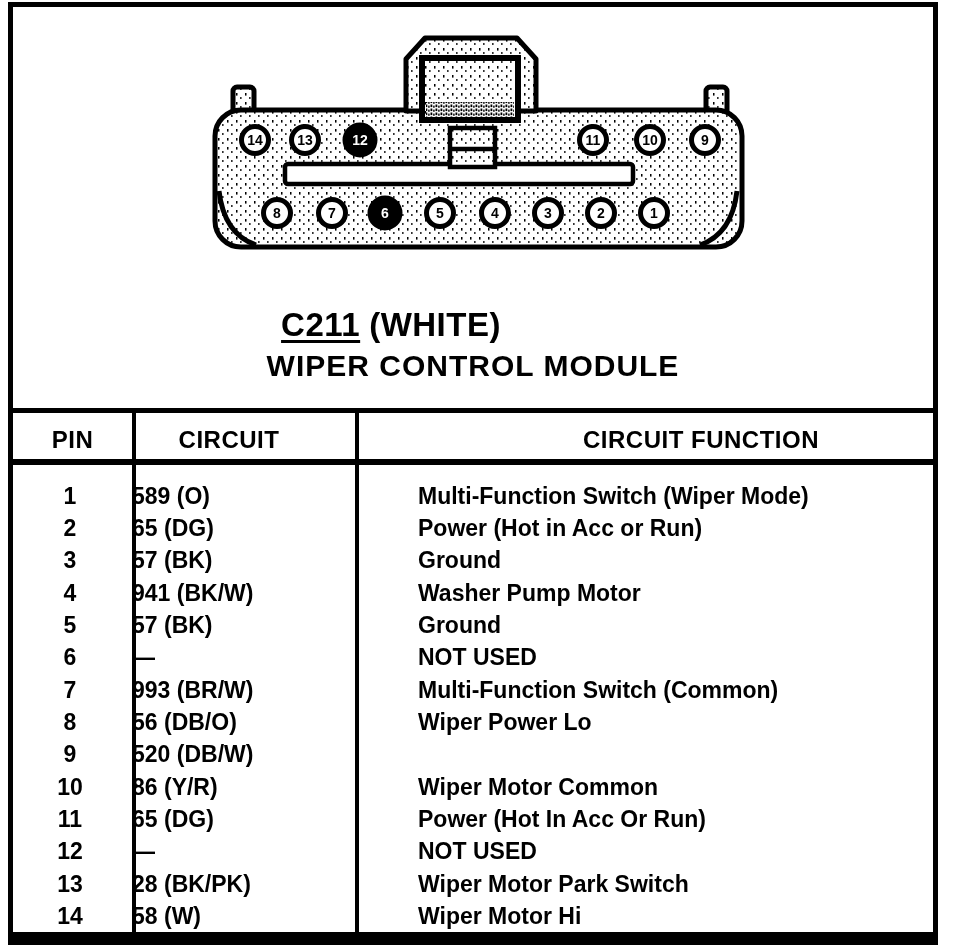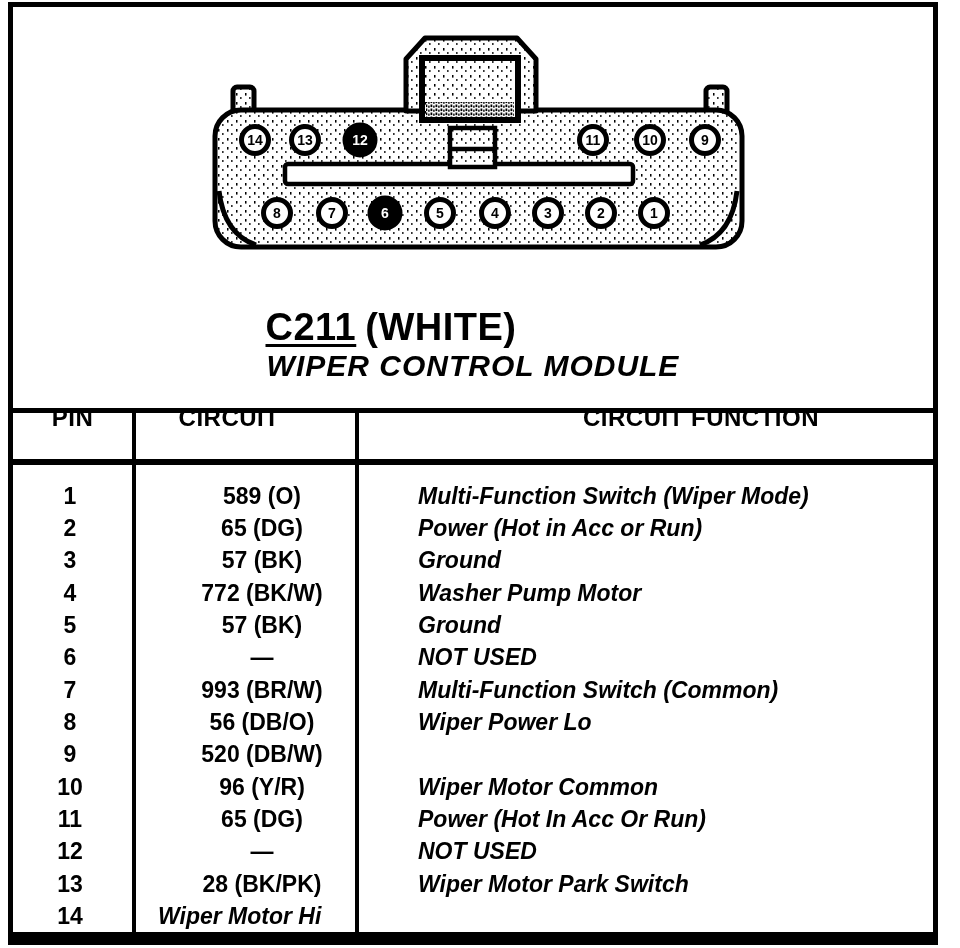--- a/index.html
+++ b/index.html
@@ -10,39 +10,39 @@
   .abs{position:absolute;}
   .bar{position:absolute;background:#000;}
   
   .frame-top{left:8px;top:2px;width:930px;height:5px;}
   .frame-left{left:8px;top:2px;width:5px;height:942px;}
   .frame-right{left:933px;top:2px;width:5px;height:942px;}
   .frame-bottom{left:8px;top:932px;width:930px;height:13px;}
   
   .connector-svg{position:absolute;left:195px;top:28px;width:565px;height:232px;}
   
-  .title1{left:8px;top:306px;width:766px;text-align:center;font-size:38px;font-weight:bold;letter-spacing:.5px;}
+  .title1{left:8px;top:306px;width:766px;text-align:center;font-size:33px;font-weight:bold;letter-spacing:.5px;}
   .title1 .u{text-decoration:underline;text-decoration-thickness:3px;text-underline-offset:4px;margin-right:9px;}
-  .title2{left:8px;top:349px;width:930px;text-align:center;font-size:30px;font-weight:bold;letter-spacing:1px;font-style:italic;}
+  .title2{left:8px;top:349px;width:930px;text-align:center;font-size:30px;font-weight:bold;letter-spacing:1px;}
   
   .rule-header-top{left:8px;top:408px;width:930px;height:5px;}
   .rule-header-bot{left:8px;top:459px;width:930px;height:6px;}
   .vline1{left:132px;top:408px;width:4px;height:524px;}
   .vline2{left:355px;top:408px;width:4px;height:524px;}
   
-  .th{position:absolute;top:394px;height:48px;line-height:48px;font-size:24px;font-weight:bold;text-align:center;letter-spacing:.5px;}
+  .th{position:absolute;top:416px;height:48px;line-height:48px;font-size:24px;font-weight:bold;text-align:center;letter-spacing:.5px;}
   .th-pin{left:13px;width:119px;}
   .th-circuit{left:136px;width:186px;}
   .th-function{left:359px;width:684px;}
   
   .tbody{position:absolute;left:8px;top:480px;width:925px;}
   .trow{display:flex;align-items:center;height:32.35px;font-size:23px;font-weight:bold;}
   .cell-pin{width:124px;text-align:center;}
-  .cell-circuit{width:260px;text-align:center;}
-  .cell-function{flex:1;padding-left:26px;text-align:left;white-space:nowrap;font-style:italic;}
+  .cell-circuit{width:260px;}
+  .cell-function{flex:1;padding-left:26px;text-align:left;white-space:nowrap;}
 </style>
 </head>
 <body>
 
 <div class="bar frame-top"></div>
 <div class="bar frame-left"></div>
 <div class="bar frame-right"></div>
 <div class="bar frame-bottom"></div>
 
 <svg class="connector-svg" viewBox="195 28 565 232" xmlns="http://www.w3.org/2000/svg">
@@ -160,21 +160,21 @@
       <div class="cell-circuit">65 (DG)</div>
       <div class="cell-function">Power (Hot in Acc or Run)</div>
     </div>
     <div class="trow">
       <div class="cell-pin">3</div>
       <div class="cell-circuit">57 (BK)</div>
       <div class="cell-function">Ground</div>
     </div>
     <div class="trow">
       <div class="cell-pin">4</div>
-      <div class="cell-circuit">772 (BK/W)</div>
+      <div class="cell-circuit">941 (BK/W)</div>
       <div class="cell-function">Washer Pump Motor</div>
     </div>
     <div class="trow">
       <div class="cell-pin">5</div>
       <div class="cell-circuit">57 (BK)</div>
       <div class="cell-function">Ground</div>
     </div>
     <div class="trow">
       <div class="cell-pin">6</div>
       <div class="cell-circuit">—</div>
@@ -189,35 +189,36 @@
       <div class="cell-pin">8</div>
       <div class="cell-circuit">56 (DB/O)</div>
       <div class="cell-function">Wiper Power Lo</div>
     </div>
     <div class="trow">
       <div class="cell-pin">9</div>
       <div class="cell-circuit">520 (DB/W)</div>
     </div>
     <div class="trow">
       <div class="cell-pin">10</div>
-      <div class="cell-circuit">96 (Y/R)</div>
+      <div class="cell-circuit">86 (Y/R)</div>
       <div class="cell-function">Wiper Motor Common</div>
     </div>
     <div class="trow">
       <div class="cell-pin">11</div>
       <div class="cell-circuit">65 (DG)</div>
       <div class="cell-function">Power (Hot In Acc Or Run)</div>
     </div>
     <div class="trow">
       <div class="cell-pin">12</div>
       <div class="cell-circuit">—</div>
       <div class="cell-function">NOT USED</div>
     </div>
     <div class="trow">
       <div class="cell-pin">13</div>
       <div class="cell-circuit">28 (BK/PK)</div>
       <div class="cell-function">Wiper Motor Park Switch</div>
     </div>
     <div class="trow">
       <div class="cell-pin">14</div>
+      <div class="cell-circuit">58 (W)</div>
       <div class="cell-function">Wiper Motor Hi</div>
     </div>
   </div>
 
 </body></html>

